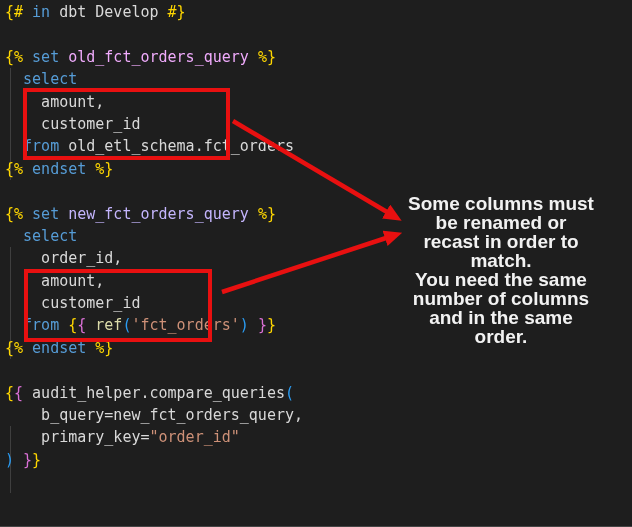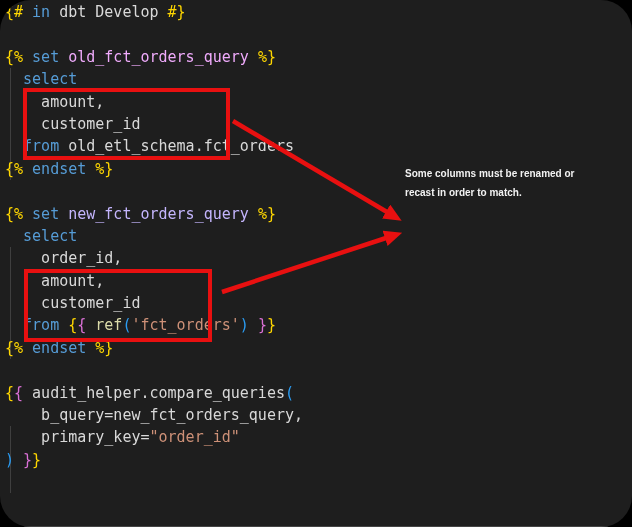--- a/index.html
+++ b/index.html
@@ -1,20 +1,19 @@
 <!DOCTYPE html>
 <html><head>
 <meta charset="utf-8">
 <style>
   html,body{margin:0;padding:0;background:#000;}
   #screen{
     position:relative;width:632px;height:527px;overflow:hidden;
     background:var(--bg,#1e1e1e);
     font-family:"DejaVu Sans Mono","Liberation Mono",monospace;
-    border-radius:31px;
   }
   
   #code{
     position:absolute;top:0;left:0;right:0;bottom:0;
     padding:1px 0 0 5px;
   }
   .line{
     height:22.4px;line-height:22.4px;font-size:15px;
     white-space:pre;color:#d9d9d9;
   }
@@ -32,23 +31,23 @@
   }
   #box1{left:23px;top:88px;width:207px;height:72px;}
   #box2{left:24px;top:269px;width:188px;height:73px;}
   
   #arrows{
     position:absolute;left:0;top:0;width:632px;height:527px;
     pointer-events:none;
   }
   
   #note{
-    position:absolute;left:405px;top:164px;width:192px;
+    position:absolute;left:405px;top:194px;width:192px;
     font-family:"Liberation Sans","DejaVu Sans",sans-serif;
-    font-weight:bold;font-size:10px;line-height:19px;color:#f2f2f2;
+    font-weight:bold;font-size:19px;line-height:19px;color:#f2f2f2;text-align:center;
   }
   #note p{margin:0;padding:0;}
   
   #bottom-edge{
     position:absolute;left:0;right:0;bottom:0;height:1px;background:#454545;
   }
 </style>
 </head>
 <body>
 
@@ -90,16 +89,17 @@
       <marker id="ah" markerUnits="userSpaceOnUse" markerWidth="22" markerHeight="18" refX="1" refY="8" orient="auto">
         <path d="M0,0 L18,8 L0,16 Z" class="arrowfill" fill="#e81010"></path>
       </marker>
     </defs>
     <line x1="233" y1="121" x2="387" y2="212" stroke-width="4.5" marker-end="url(#ah)" class="arrowstroke" stroke="#e81010"></line>
     <line x1="222" y1="292" x2="386" y2="238" stroke-width="4.5" marker-end="url(#ah)" class="arrowstroke" stroke="#e81010"></line>
   </svg>
 
   <div id="note" style="color: rgb(242, 242, 242);">
     <p>Some columns must be renamed or recast in order to match.</p>
+    <p>You need the same number of columns and in the same order.</p>
   </div>
 
   <div id="bottom-edge"></div>
 </div>
 
 </body></html>

